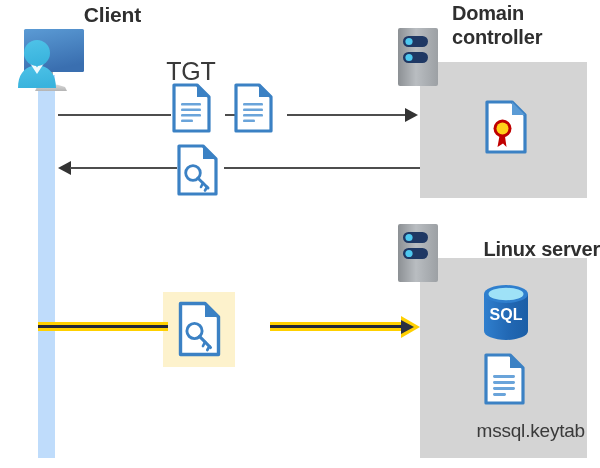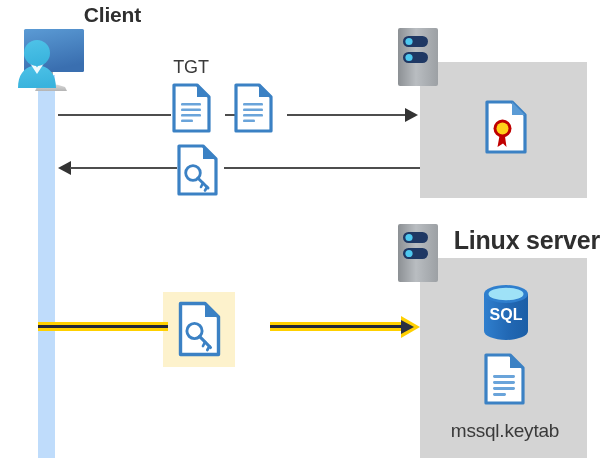--- a/index.html
+++ b/index.html
@@ -26,26 +26,25 @@
 
   
   .title {
     font-weight: bold;
     color: #2f2f2f;
     line-height: 1.18;
     letter-spacing: -0.2px;
   }
   .title-client { font-size: 21px; }
   .title-dc { font-size: 20px; text-align: left; }
-  .title-linux { font-size: 25px; }
+  .title-linux { font-size: 20px; margin-top: 12px; }
 
   .caption {
     font-size: 19px;
     color: #3a3a3a;
-    text-align: center;
     letter-spacing: -0.2px;
   }
 
   
   .lifeline {
     background: #bfdcfb;
   }
 
   
   .conn-line {
@@ -88,21 +87,21 @@
     border-bottom: 7px solid transparent;
     border-left: 13px solid #2b3042;
   }
 
   .highlight-box {
     background: #fdf2cc;
   }
 
   
   .doc-label {
-    font-size: 18px;
+    font-size: 25px;
     color: #3a3a3a;
     text-align: center;
     letter-spacing: -0.2px;
   }
 
   svg { display: block; overflow: visible; }
 </style>
 </head>
 <body>
 
@@ -239,20 +238,21 @@
         </linearGradient>
       </defs>
       <rect x="0" y="0" width="40" height="58" rx="2" fill="url(#srvGradA)"></rect>
       <rect x="5" y="8" width="25" height="11" rx="5.5" fill="#1f3864"></rect>
       <circle cx="11" cy="13.5" r="3.6" fill="#4ec8ef"></circle>
       <rect x="5" y="24" width="25" height="11" rx="5.5" fill="#1f3864"></rect>
       <circle cx="11" cy="29.5" r="3.6" fill="#4ec8ef"></circle>
     </svg>
   </div>
 
+  <div class="abs title title-dc" style="left:452px; top:2px; width:132px;">Domain controller</div>
 
   <div class="abs" style="left:485px; top:100px; width:42px; height:54px;">
     <svg width="42" height="54" viewBox="0 0 42 54">
       <path d="M2 2 H27 L40 15 V52 H2 Z" fill="#ffffff" stroke="#3b81c4" stroke-width="3.2" stroke-linejoin="round"></path>
       <path d="M27 2 L40 15 H27 Z" fill="#5b9bd5"></path>
       <g>
         <path d="M15 33 L12.5 47 L18 43.5 L21.5 47 L19.5 33 Z" fill="#c00000"></path>
         <circle cx="17.5" cy="28.5" r="9" fill="#c00000"></circle>
         <circle cx="17.5" cy="28.5" r="6" fill="#ffd11a"></circle>
       </g>

